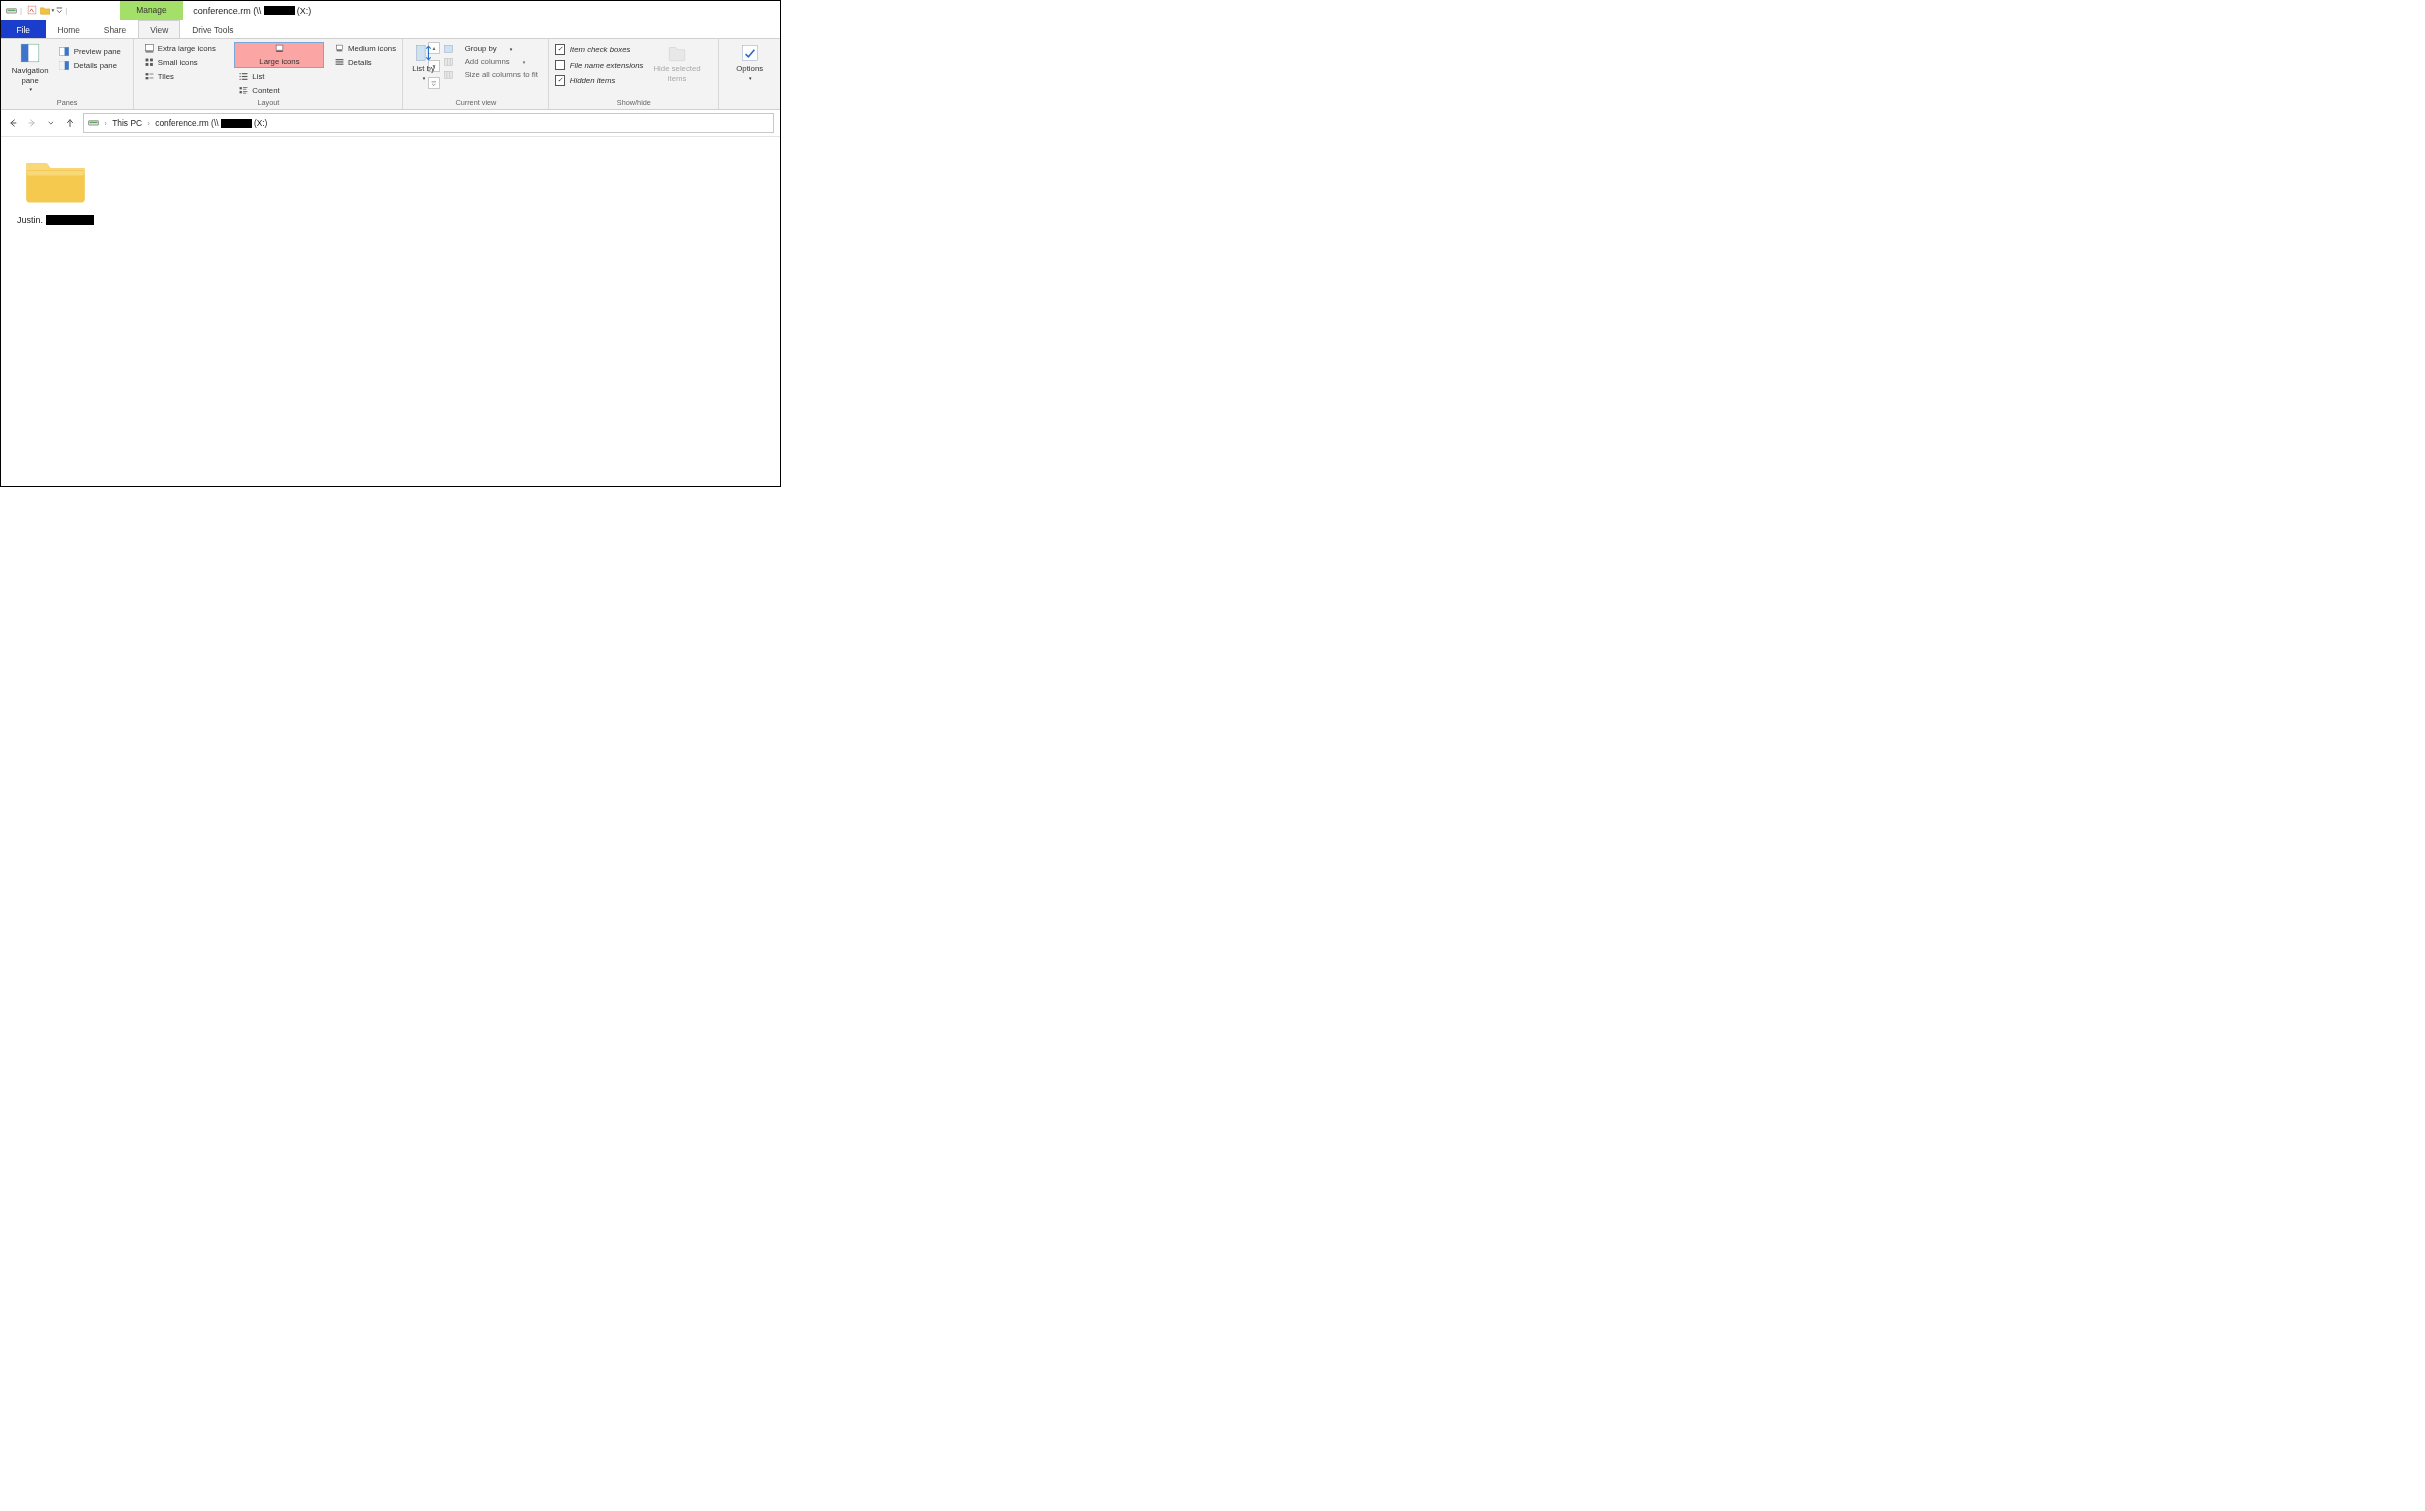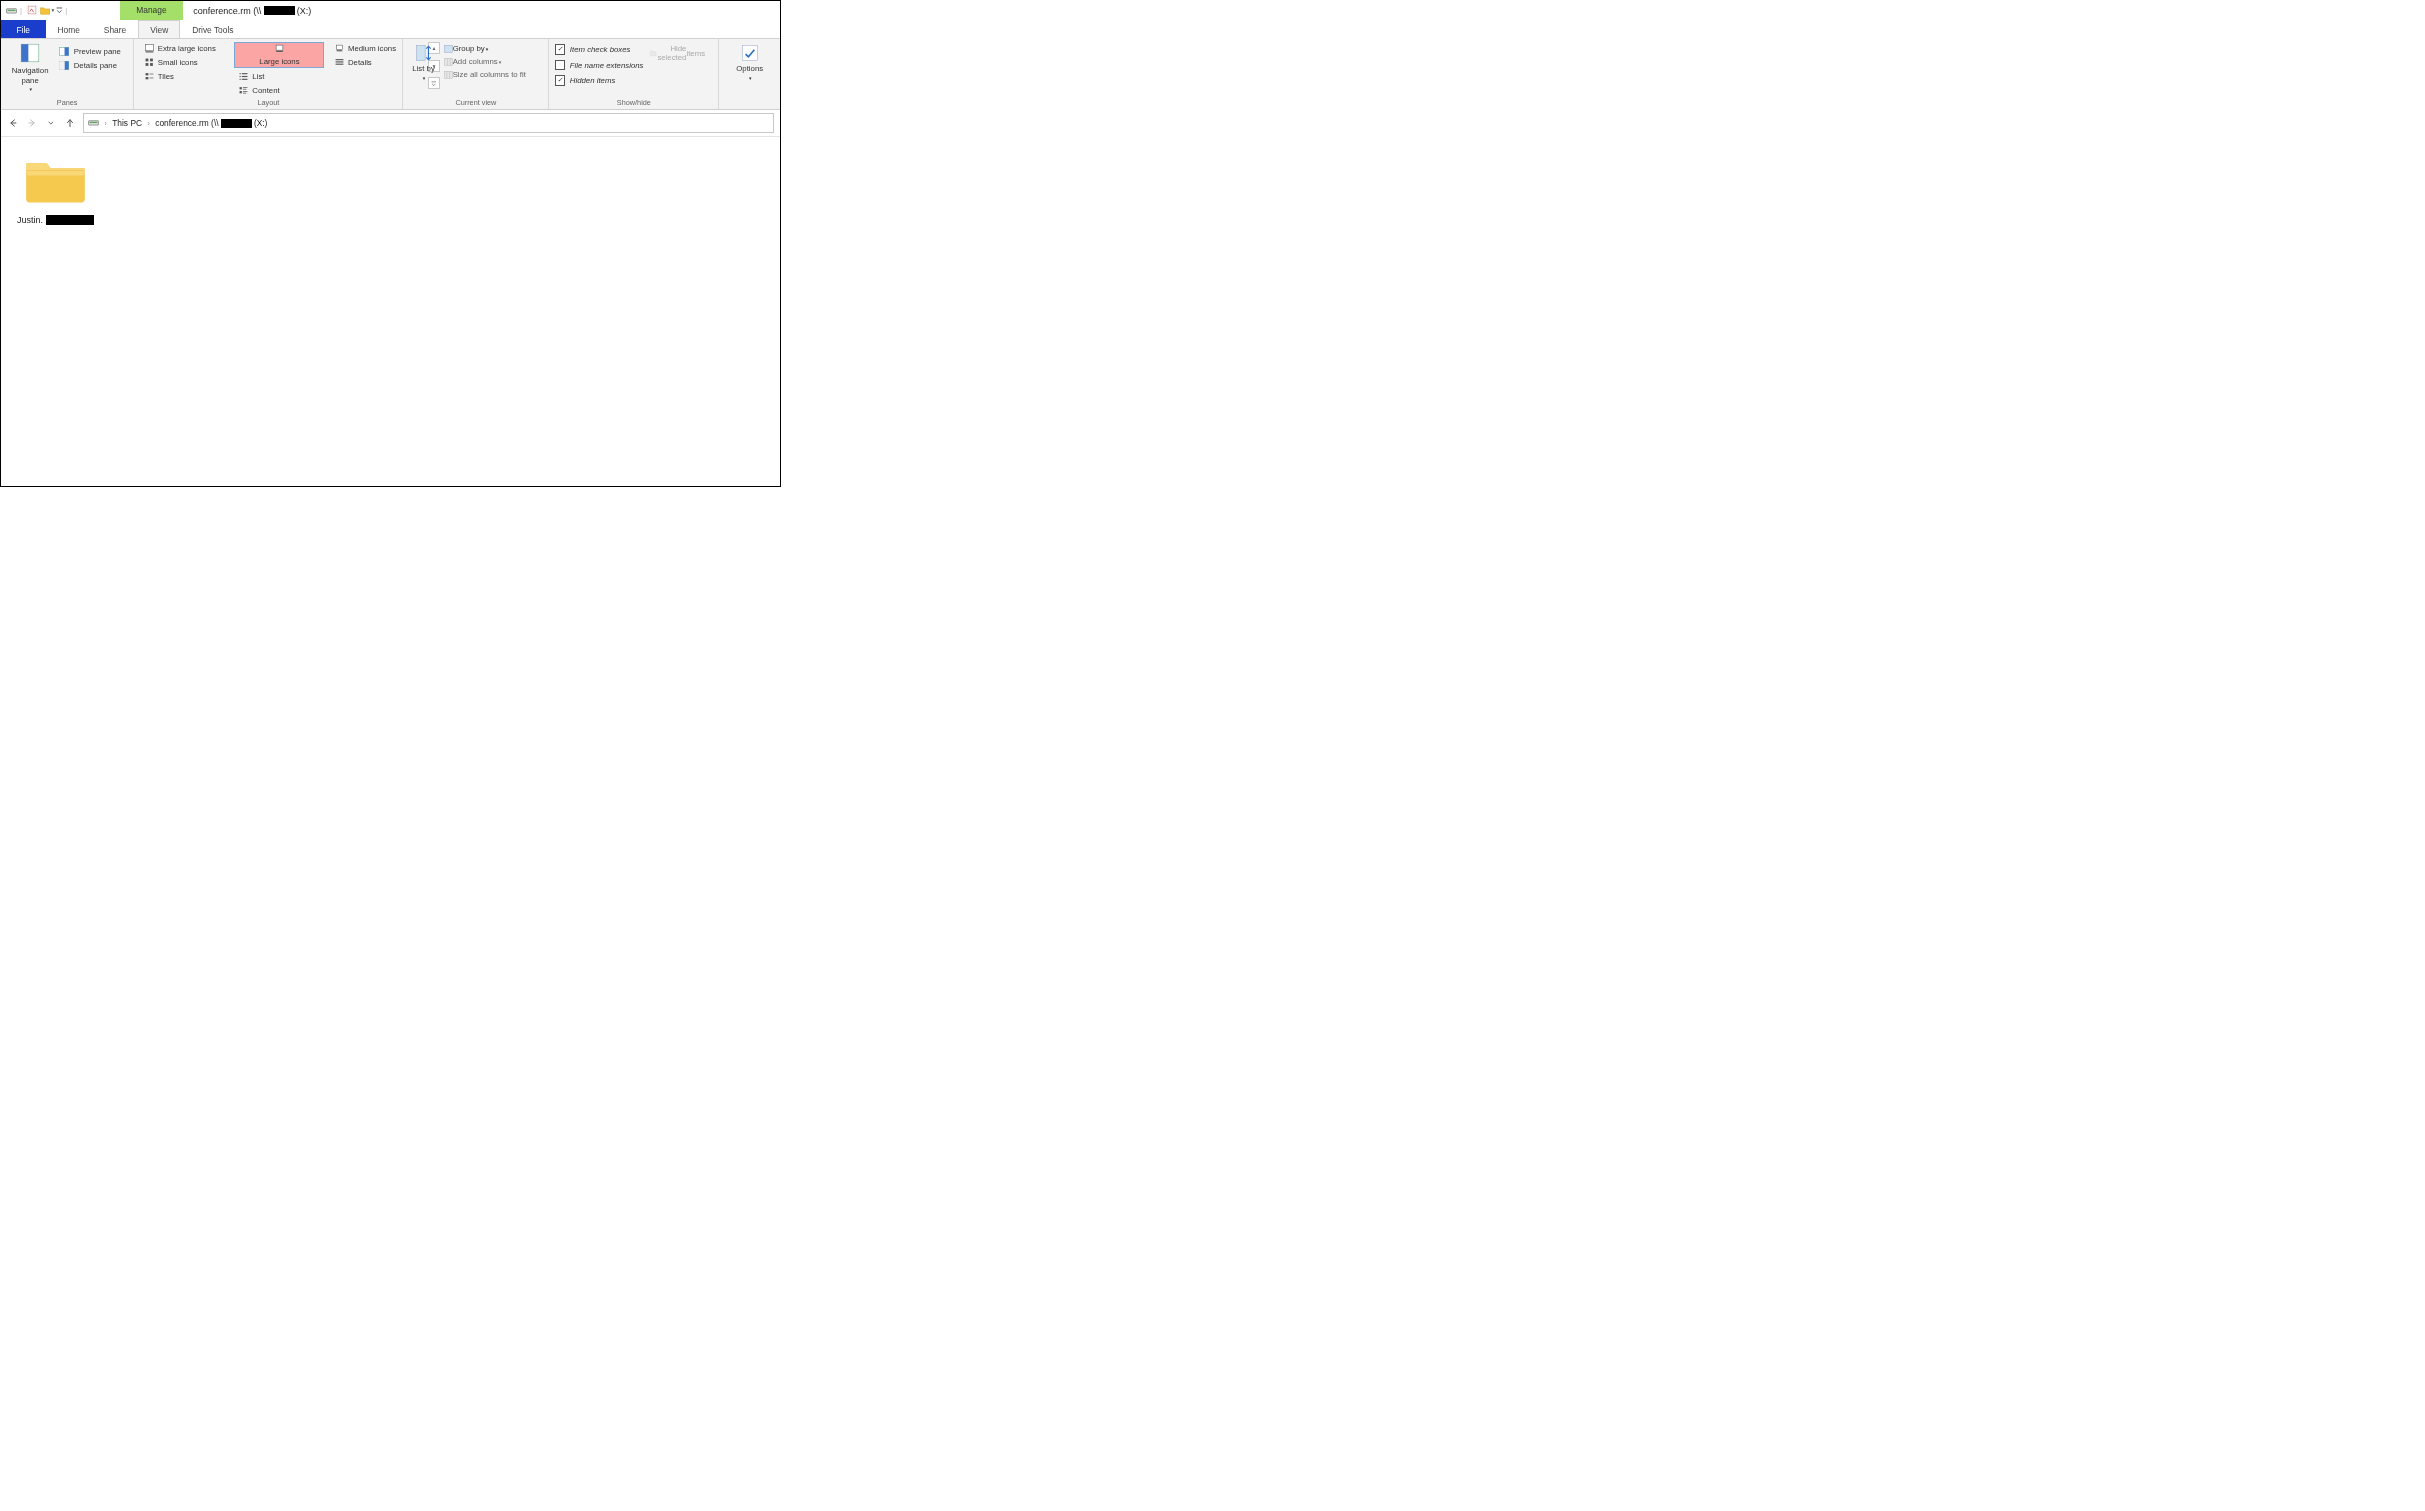--- a/index.html
+++ b/index.html
@@ -101,28 +101,28 @@
 .smallbtn svg{flex-shrink:0;}
 .layout-cell{display:flex;align-items:center;gap:3.9px;padding:1.7px 5px;font-size:7.8px;color:#333;width:79px;}
 .layout-cell.sel{background:#fca5a5;border:0.6px solid #7aa7d8;padding:1.1px 4.5px;flex-direction:column;}
 .layout-col{display:flex;flex-direction:column;gap:1.7px;}
 .layout-spin{display:flex;flex-direction:column;gap:1.1px;margin-left:3.3px;justify-content:space-between;height:47px;}
 .spin-btn{width:10px;height:10px;border:0.6px solid #c8c8c8;background:#fff;display:flex;align-items:center;justify-content:center;font-size:5px;color:#666;}
 .spin-expand{width:10px;height:10px;border:0.6px solid #c8c8c8;background:#fff;display:flex;align-items:center;justify-content:center;}
 
 .cv-left{display:flex;flex-direction:column;align-items:center;width:29px;font-size:7.8px;line-height:9.5px;color:#333;text-align:center;}
 .cv-right{display:flex;flex-direction:column;gap:3.9px;margin-top:2.2px;}
-.cv-item{display:flex;align-items:center;gap:0;font-size:7.8px;color:#666;}
+.cv-item{display:flex;align-items:center;gap:12px;font-size:7.8px;color:#666;}
 .cv-item.enabled{color:#333;}
 
 .sh-col{display:flex;flex-direction:column;gap:5px;margin-top:2.2px;}
 .chk{width:8.4px;height:8.4px;border:0.6px solid #555;background:#fff;display:inline-flex;align-items:center;justify-content:center;flex-shrink:0;}
 .chk.on::after{content:"✓";font-size:6.7px;color:#111;line-height:1;}
 .sh-item{display:flex;align-items:center;gap:4.5px;font-size:7.8px;color:#333;font-style:italic;}
-.sh-big{display:flex;flex-direction:row;align-items:center;width:56px;font-size:7.8px;color:#aaa;text-align:right;line-height:9.5px;}
+.sh-big{display:flex;flex-direction:column;align-items:center;width:56px;font-size:7.8px;color:#aaa;text-align:right;line-height:9.5px;}
 
 .opt-btn{display:flex;flex-direction:column;align-items:center;width:39px;font-size:7.8px;color:#333;text-align:center;line-height:9.5px;}
 
 .navbar{
   display:flex;
   align-items:center;
   height:26px;
   padding:0 5.6px;
   gap:6.7px;
   border-bottom:0.6px solid #e4e4e4;

